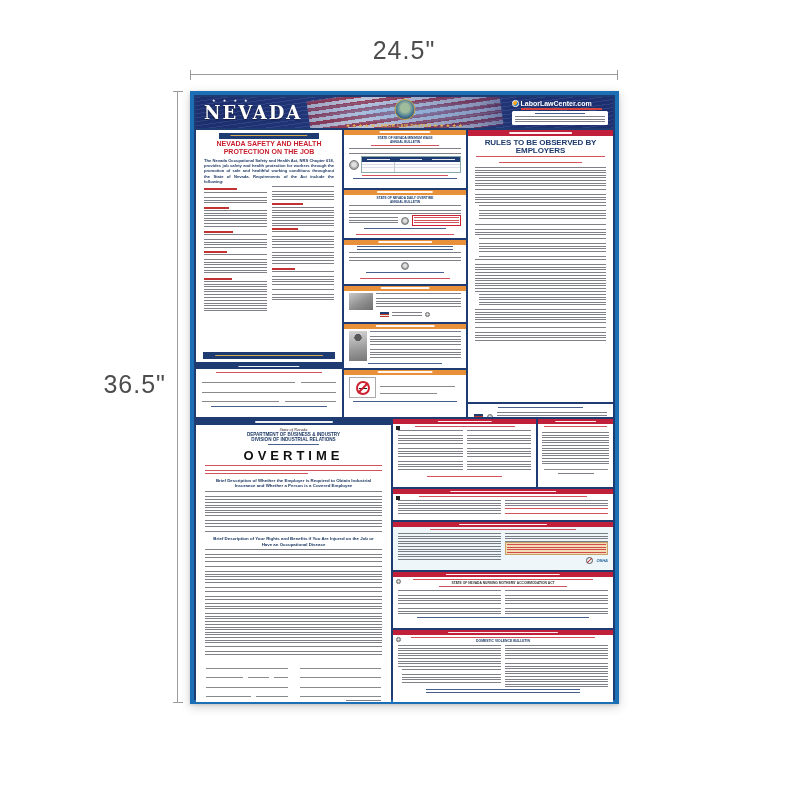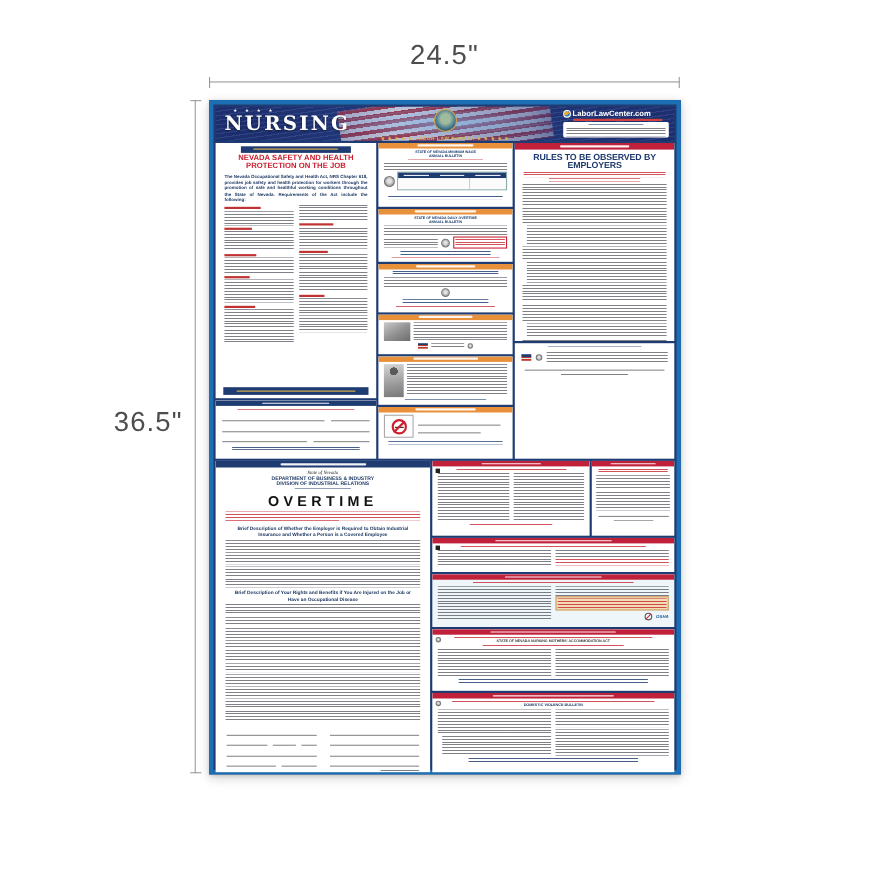--- a/index.html
+++ b/index.html
@@ -86,21 +86,21 @@
   .osha-intro { font-size:4.1px; font-weight:bold; color:#17335f; text-align:justify; line-height:1.3; margin:1.5px 8px; }
   .osha-cols { display:flex; gap:5px; margin:2px 8px; }
   .osha-cols > div { flex:1; }
   .osha-footbar { position:absolute; bottom:3px; left:5%; width:90%; height:7px; }
 
   
   .payday { flex:1; }
   .pd-row { display:flex; gap:6px; margin:3.5px 6px 0; }
 
   
-  .rules { height:180px; flex:none; }
+  .rules { height:272px; flex:none; }
   .rules-title { font-size:8px; font-weight:bold; color:#1e3a6d; text-align:center; margin:3px 3px 1px; letter-spacing:-.1px; line-height:1.05; }
   .rules-red { margin:1px 8px; }
   .rules-body { margin:2px 7px; display:flex; flex-direction:column; gap:2px; }
   .mini-right { flex:1; }
 
   
   .mw-title { font-size:3.2px; font-weight:bold; color:#1b3c6e; text-align:center; line-height:1.25; margin-top:1.5px; }
   .mtable-wrap { display:flex; align-items:center; gap:2px; margin:1.5px 5px; }
   .mtable { flex:1; height:17px; border:.6px solid #8aa; display:flex; flex-direction:column; }
   .mtable-head { height:4.5px; background:#1e3c72; display:flex; }
@@ -161,21 +161,21 @@
   <div class="dim-left-label">36.5"</div>
   <div class="dim-left-line"></div>
 
   <div class="poster">
 
     <div class="hdr">
       <div class="flag-stripes"></div>
       <div class="flag-blend"></div>
       <div class="seal-rays"></div>
       <div class="hdr-stars">★ ★ ★ ★</div>
-      <div class="state-name">NURSING</div>
+      <div class="state-name">NEVADA</div>
       <div class="state-seal"></div>
       <div class="banner-caption">★ ★ ★ ★ ★   LABOR LAW POSTER   ★ ★ ★ ★ ★</div>
       <div class="llc">
         <div class="llc-row">
           <span class="globe-icon"></span>
           <span class="llc-name">LaborLawCenter.com</span>
         </div>
         <div class="llc-tag"></div>
         <div class="llc-box">
           <div class="sim-navy" style="width:55%;height:2px;margin:0 auto 1px;"></div>

